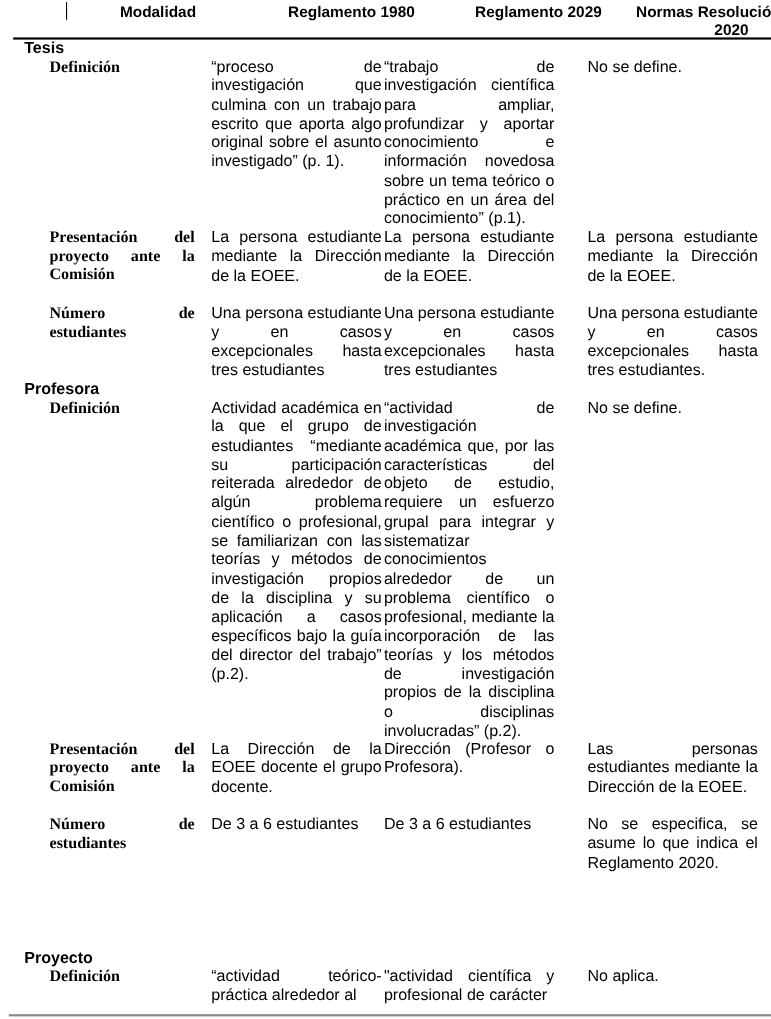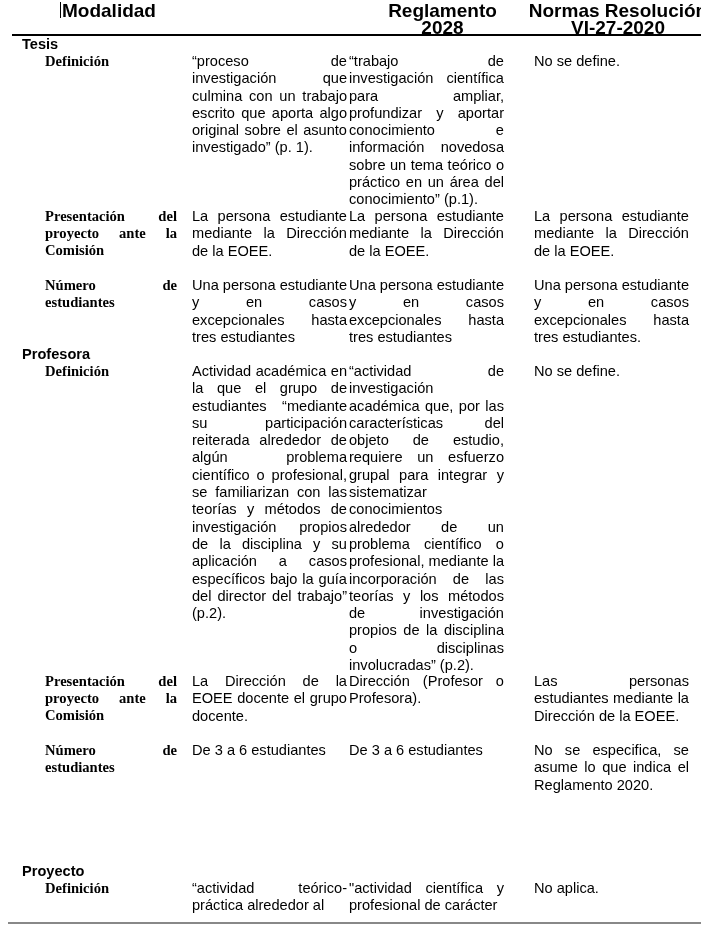--- a/index.html
+++ b/index.html
@@ -1,39 +1,40 @@
 <!DOCTYPE html>
 <html><head>
   <meta charset="utf-8">
   <style>
     html, body { margin: 0; padding: 0; background: #ffffff; }
     body {
       width: 701px; height: 926px; overflow: hidden; position: relative;
       font-family: "Liberation Sans", sans-serif; font-size: 14.6px; color: #000;
     }
     .header { position: absolute; left: 0; top: 0; width: 701px; height: 34px; }
-    .hcell { position: absolute; font-weight: bold; text-align: center; line-height: 17px; font-size: 19px; }
+    .hcell { position: absolute; font-weight: bold; text-align: center; line-height: 17px; font-size: 14px; padding-left: 47px; }
     .caret { position: absolute; left: 60px; top: 2px; width: 1px; height: 16px; background: #000; }
     .top-rule { position: absolute; left: 12px; top: 34px; width: 689px; height: 2px; background: #000; }
     .bottom-rule { position: absolute; left: 8px; top: 922px; width: 693px; height: 2px; background: #888; }
     .section { position: absolute; left: 22px; font-weight: bold; line-height: 17px; }
     .label { position: absolute; left: 45px; width: 132px; font-weight: bold; text-align: justify; text-align-last: left; line-height: 17px; font-family: Liberation Serif, serif; }
     .cell { position: absolute; width: 326px; line-height: 17.3px; text-align: justify; text-align-last: left; }
     .c1 { left: 192px; width: 155px; }
     .c2 { left: 349px; width: 155px; }
     .c3 { left: 534px; width: 155px; }
   </style>
 </head>
 <body>
 
 <div>
   <div class="header">
     <span class="caret"></span>
     <div class="hcell" style="left:62px;top:2px;width:80px;text-align:left;">Modalidad</div>
-    <div class="hcell" style="left:365px;top:2px;width:155px;">Reglamento 2028</div>
+    <div class="hcell" style="left:195px;top:2px;width:155px;">Reglamento 1980</div>
+    <div class="hcell" style="left:365px;top:2px;width:155px;">Reglamento 2029</div>
     <div class="hcell" style="left:528px;top:2px;width:180px;">Normas Resolución VI-27-2020</div>
   </div>
   <div class="top-rule"></div>
 
   <div class="section" style="top:36px;">Tesis</div>
 
   <div class="label" style="top:53px;">Definición</div>
   <div class="cell c1" style="top:53px;">“proceso de investigación que culmina con un trabajo escrito que aporta algo original sobre el asunto investigado” (p. 1).</div>
   <div class="cell c2" style="top:53px;">“trabajo de investigación científica para ampliar, profundizar y aportar conocimiento e información novedosa sobre un tema teórico o práctico en un área del conocimiento” (p.1).</div>
   <div class="cell c3" style="top:53px;">No se define.</div>

